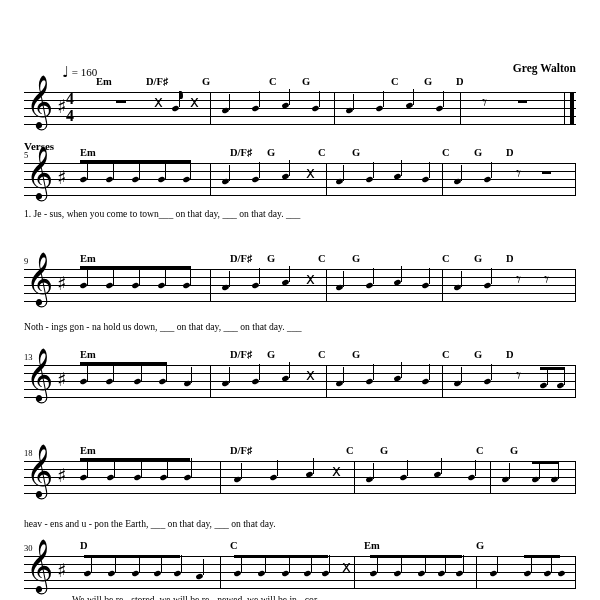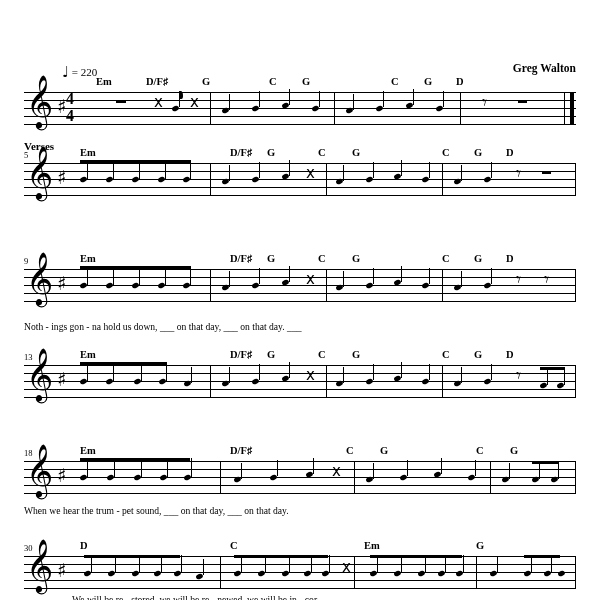--- a/index.html
+++ b/index.html
@@ -202,21 +202,21 @@
     font-family: "Liberation Serif", serif;
     white-space: nowrap;
   }
 </style>
 </head>
 <body>
 
 <div class="sheet">
 
   <div class="composer">Greg Walton</div>
-  <div class="tempo"><span class="notegl">♩</span> <span>= 220</span></div>
+  <div class="tempo"><span class="notegl">♩</span> <span>= 160</span></div>
 
   <div class="system" style="top:92px;">
     <div class="staff">
       <div class="ln l0"></div>
       <div class="ln l1"></div>
       <div class="ln l2"></div>
       <div class="ln l3"></div>
       <div class="ln l4"></div>
 
       <div class="clef">𝄞</div>
@@ -329,20 +329,21 @@
       <div class="note" style="left:430px; top:16px;"></div>
       <div class="stem" style="left:436.5px; top:1.5px;"></div>
       <div class="note" style="left:460px; top:13.5px;"></div>
       <div class="stem" style="left:466.5px; top:-1px;"></div>
       <div class="rest-quarter" style="left:492px; top:1px;">𝄾</div>
       <div class="rest-half-bar" style="left:518px; top:8px;"></div>
 
       <div class="barline" style="left:551px;"></div>
     </div>
   </div>
+  <div class="lyricline" style="top:208px;">1. Je - sus, when you come to town___    on that day, ___    on that day. ___</div>
 
   <div class="system" style="top:269px;">
     <div class="staff">
       <div class="ln l0"></div>
       <div class="ln l1"></div>
       <div class="ln l2"></div>
       <div class="ln l3"></div>
       <div class="ln l4"></div>
 
       <div class="measnum" style="left:0px;">9</div>
@@ -525,21 +526,21 @@
       <div class="stem" style="left:484.5px; top:1.5px;"></div>
       <div class="beam" style="left:508px; top:0px; width:26px;"></div>
       <div class="note" style="left:508px; top:16px;"></div>
       <div class="stem" style="left:514.5px; top:0px; height:18px;"></div>
       <div class="note" style="left:527px; top:16px;"></div>
       <div class="stem" style="left:533.5px; top:0px; height:18px;"></div>
 
       <div class="barline" style="left:551px;"></div>
     </div>
   </div>
-  <div class="lyricline" style="top:505px;">When  we  hear  the  trum - pet  sound, ___    on that day, ___    on that day.</div>
+  <div class="lyricline" style="top:518px;">heav - ens  and   u - pon  the   Earth, ___    on that day, ___    on that day.</div>
 
   <div class="system" style="top:556px;">
     <div class="staff">
       <div class="ln l0"></div>
       <div class="ln l1"></div>
       <div class="ln l2"></div>
       <div class="ln l3"></div>
       <div class="ln l4"></div>
 
       <div class="measnum" style="left:0px;">30</div>

